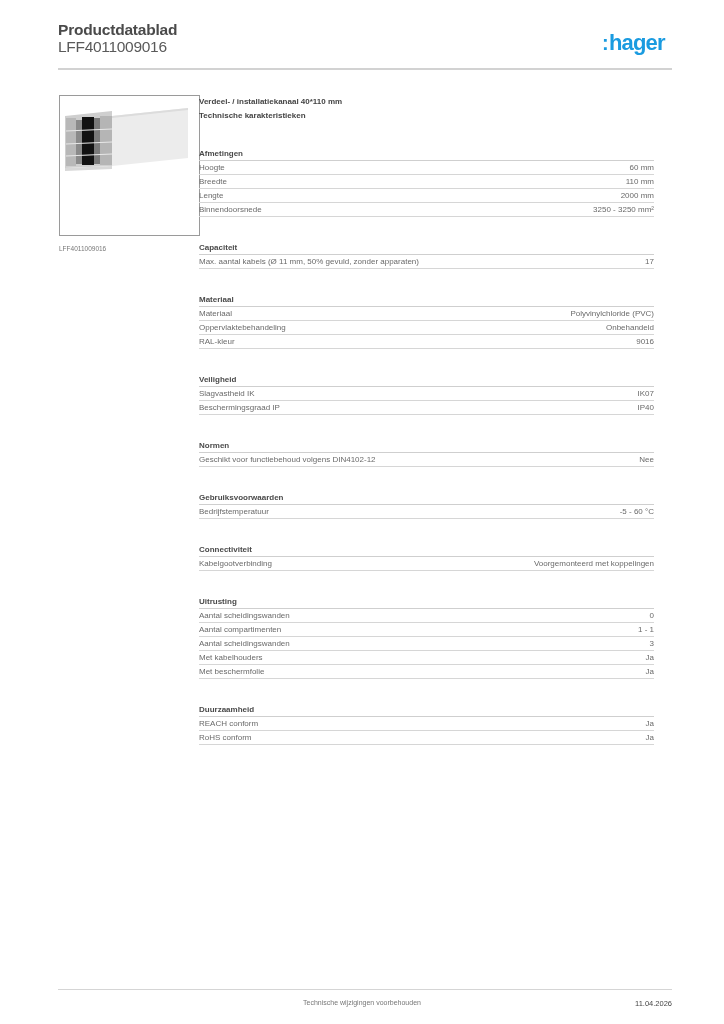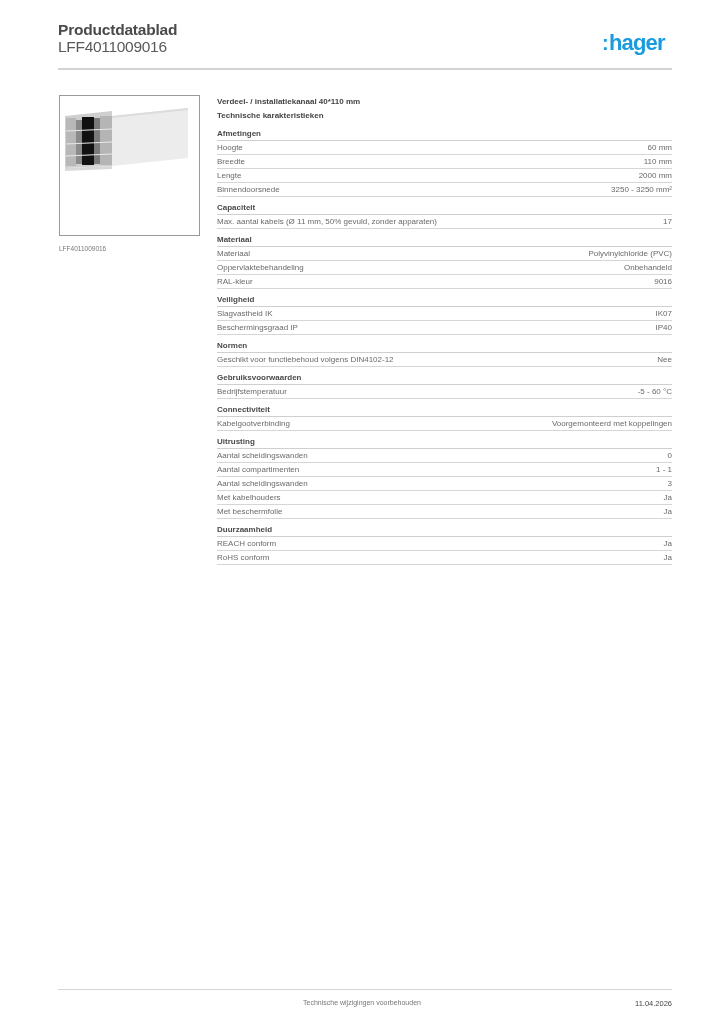--- a/index.html
+++ b/index.html
@@ -5,24 +5,24 @@
   html, body { margin:0; padding:0; background:#ffffff; }
   body { width:724px; height:1024px; position:relative; overflow:hidden;
          font-family:"Liberation Sans", sans-serif; color:#333; }
   .hdr-title { position:absolute; left:58px; top:21px; font-size:15.5px; font-weight:bold; color:#4a4a4a; letter-spacing:-0.2px; }
   .hdr-sub { position:absolute; left:58px; top:38px; font-size:15.5px; color:#5a5a5a; letter-spacing:-0.3px; }
   .logo { position:absolute; left:596px; top:30px; font-size:22px; font-weight:bold; color:#1a9be0; letter-spacing:-0.8px;margin-left:6px; }
   .logo .colon { font-size:20px; margin-right:1px; }
   .hdr-line { position:absolute; left:58px; top:68px; width:614px; height:2px; background:#d2d2d2; }
   .img-box { position:absolute; left:59px; top:95px; width:141px; height:141px; border:1px solid #9a9a9a; background:#fff; box-sizing:border-box; }
   .img-caption { position:absolute; left:59px; top:245px; font-size:6.5px; color:#777; }
-  .content { position:absolute; left:217px; top:95px; width:455px; }
+  .content { position:absolute; left:199px; top:95px; width:455px; }
   .doc-title { font-size:8px; font-weight:bold; color:#444; height:14px; line-height:14px; }
   .doc-sub { font-size:8px; font-weight:bold; color:#444; height:14px; line-height:14px; }
-  .section { margin-top:4px; }
+  .section { margin-top:24px; }
   .sec-title { font-size:8px; font-weight:bold; color:#4a4a4a; height:13px; line-height:13px; border-bottom:1.5px solid #cfcfcf; }
   .row { display:flex; justify-content:space-between; font-size:8px; color:#6a6a6a; height:13px; line-height:13px; border-bottom:1.5px solid #d6d6d6;gap:44px; }
   .row span { white-space:nowrap; }
   .footer-line { position:absolute; left:58px; top:989px; width:614px; height:1px; background:#d5d5d5; }
   .footer-left { position:absolute; left:58px; top:999px; font-size:7.5px; font-weight:bold; color:#444;margin-top:47px; }
   .footer-mid { position:absolute; left:0; width:724px; text-align:center; top:999px; font-size:7px; color:#777; }
   .footer-right { position:absolute; right:52px; top:999px; font-size:7.5px; font-weight:normal; color:#444;text-align:right; }
 </style>
 </head>
 <body>

